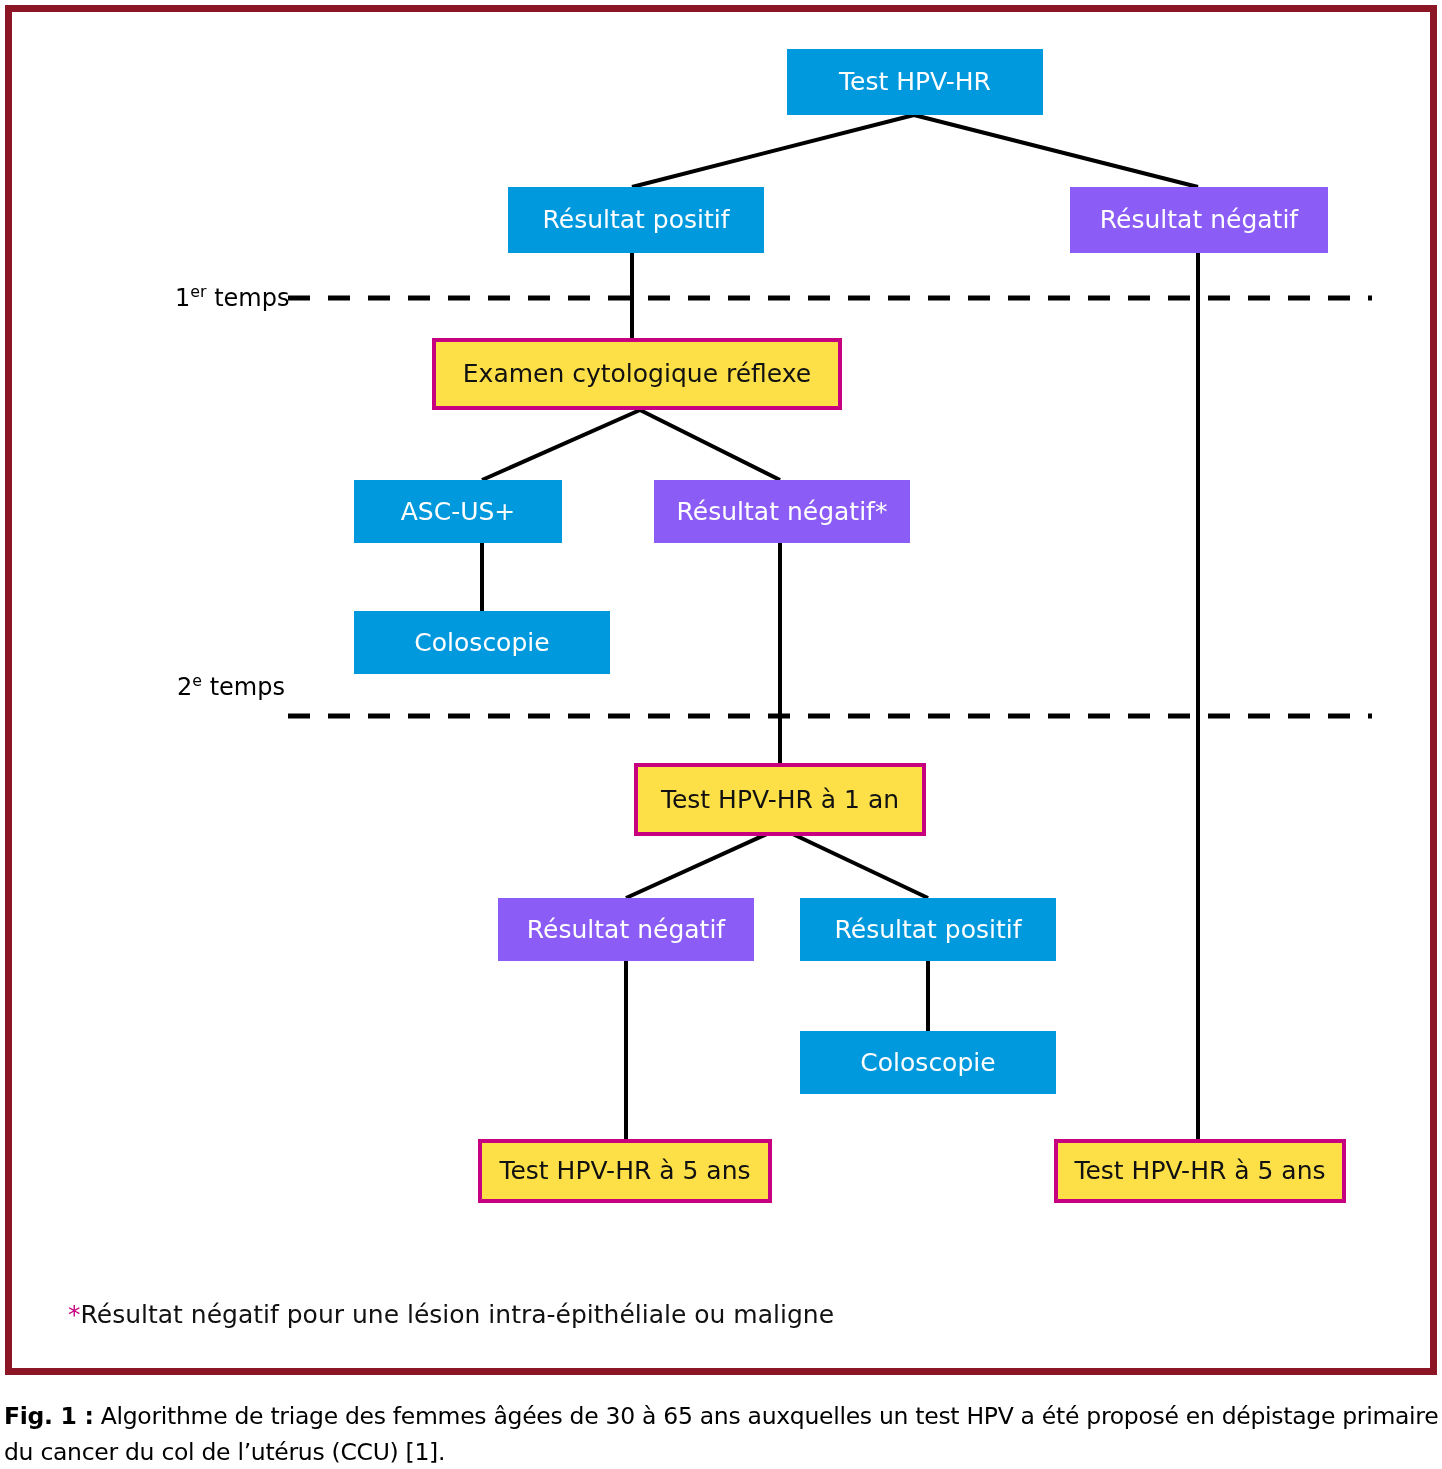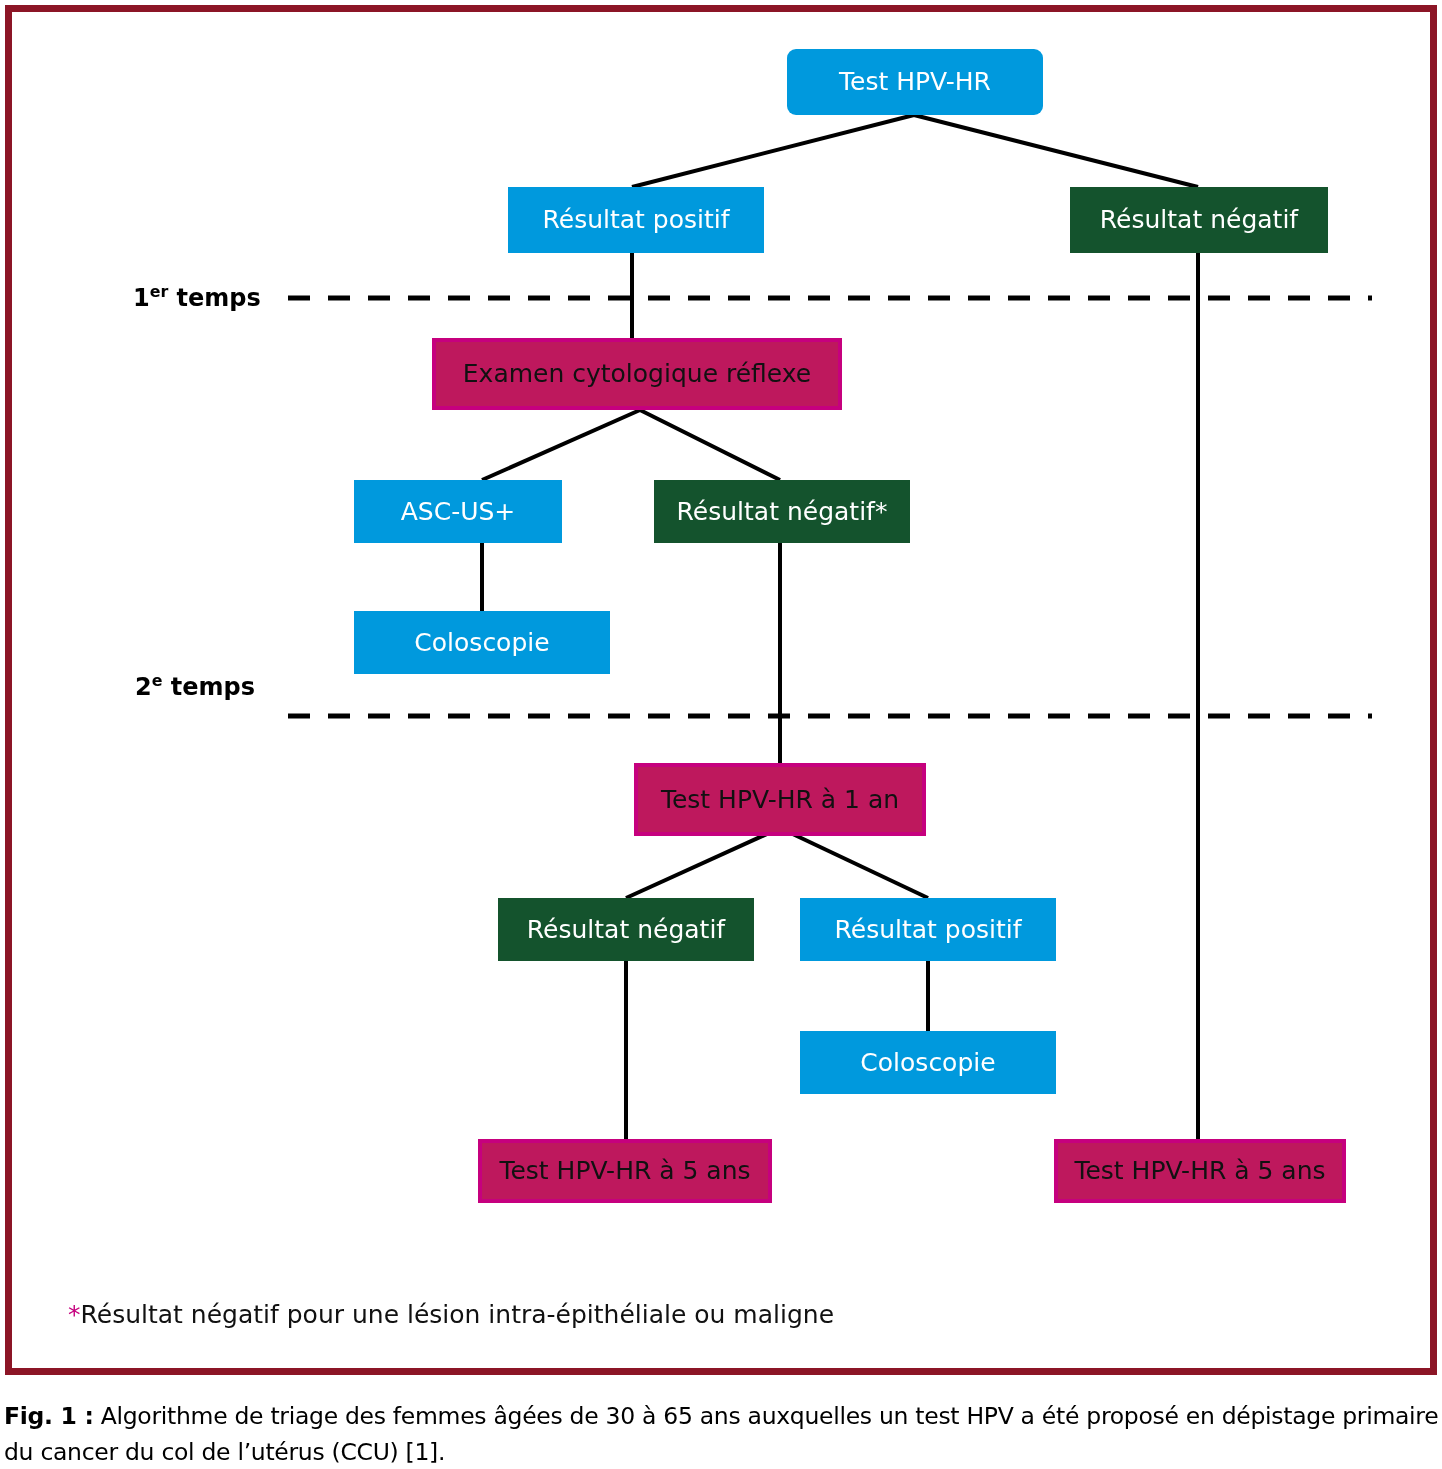--- a/index.html
+++ b/index.html
@@ -42,38 +42,39 @@
     text-align: center;
     line-height: 1.1;
     white-space: nowrap;
   }
   .node.filled-blue {
     background: #0099dd;
     color: #ffffff;
     font-size: 25px;
   }
   .node.filled-pink {
-    background: #14532d;
+    background: #8b5cf6;
     color: #ffffff;
     font-size: 25px;
   }
   .node.outline-pink {
-    background: #be185d;
+    background: #fde047;
     color: #111111;
     border: 4px solid #c6007e;
     font-size: 25px;
   }
 
   
   .temps-label {
     position: absolute;
     font-size: 24px;
-    font-weight: bold;
+    font-weight: normal;
     color: #000000;
     white-space: nowrap;
+    margin-left: 42px;
   }
   .temps-label sup {
     font-size: 0.66em;
     vertical-align: super;
     line-height: 0;
   }
 
   
   #footnote {
     position: absolute;
@@ -134,21 +135,21 @@
     </g>
   </svg>
 
   <div class="temps-label" style="left:133px; top:284px;">
     <span>1</span><sup>er</sup><span> temps</span>
   </div>
   <div class="temps-label" style="left:135px; top:673px;">
     <span>2</span><sup>e</sup><span> temps</span>
   </div>
 
-  <div class="node filled-blue" style="left:787px; top:49px; width:256px; height:66px;border-radius:9px;">Test HPV-HR</div>
+  <div class="node filled-blue" style="left:787px; top:49px; width:256px; height:66px;">Test HPV-HR</div>
 
   <div class="node filled-blue" style="left:508px; top:187px; width:256px; height:66px;">Résultat positif</div>
 
   <div class="node filled-pink" style="left:1070px; top:187px; width:258px; height:66px;">Résultat négatif</div>
 
   <div class="node outline-pink" style="left:432px; top:338px; width:410px; height:72px;">Examen cytologique réflexe</div>
 
   <div class="node filled-blue" style="left:354px; top:480px; width:208px; height:63px;">ASC-US+</div>
 
   <div class="node filled-pink" style="left:654px; top:480px; width:256px; height:63px;text-align:right;">Résultat négatif*</div>

